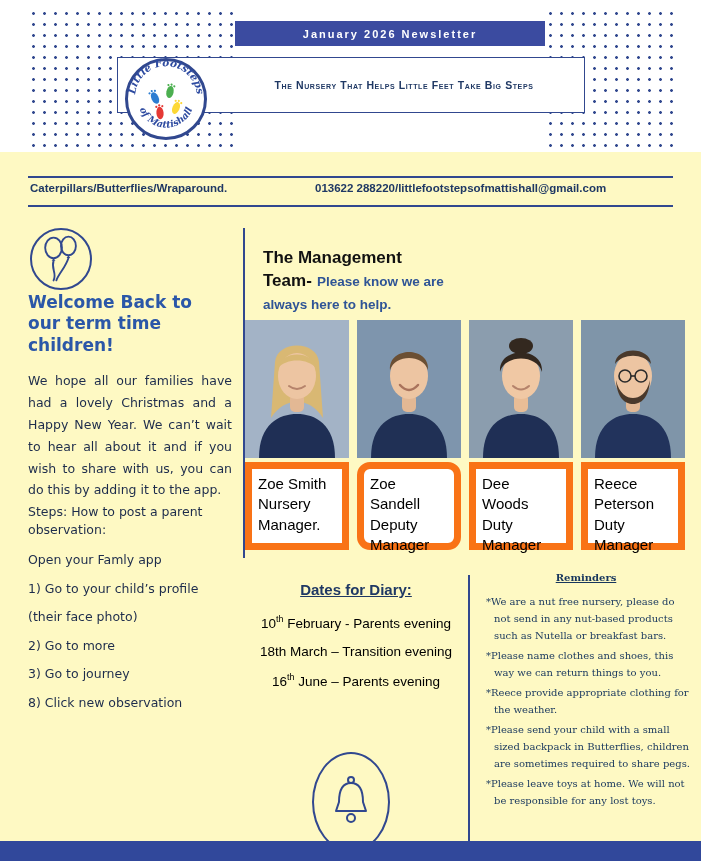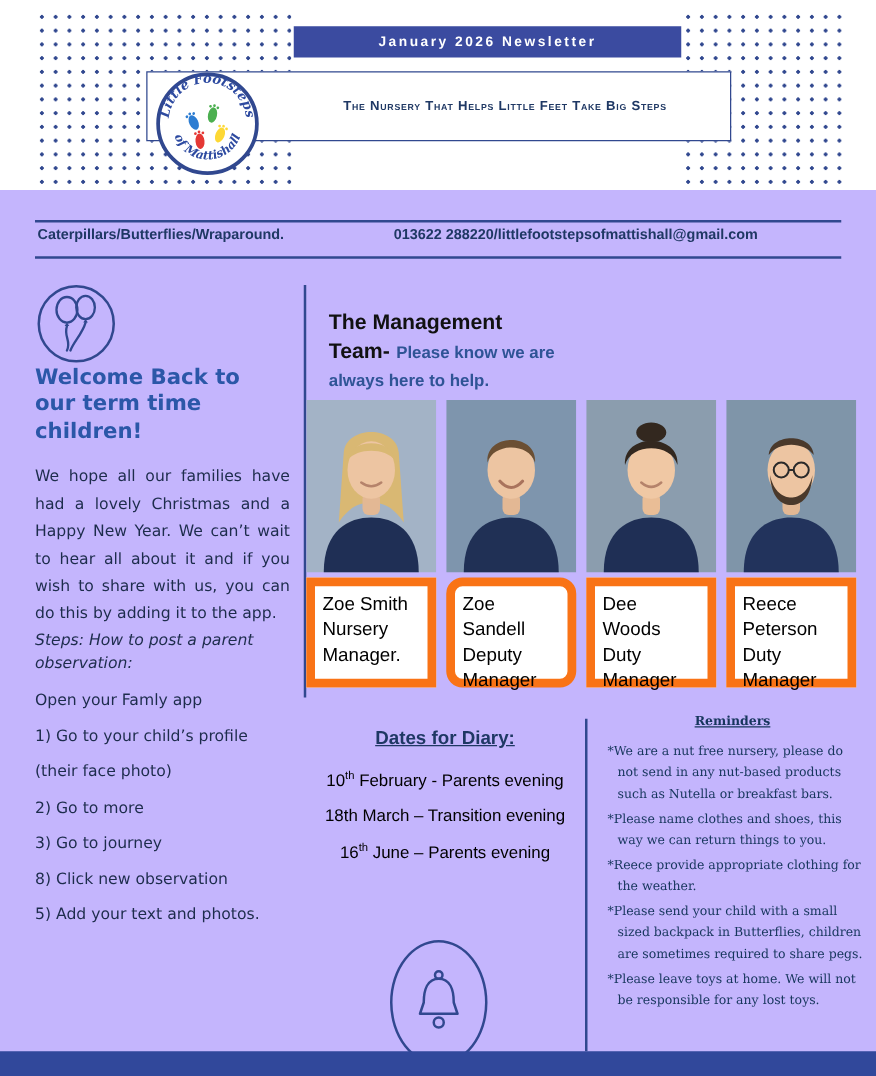--- a/index.html
+++ b/index.html
@@ -1,19 +1,19 @@
 <!DOCTYPE html>
 <html><head>
 <meta charset="utf-8">
 <style>
   * { margin:0; padding:0; box-sizing:border-box; }
   html,body { background:#e8eef4; }
   .page {
     position:relative; width:701px; height:861px; margin:0 auto;
-    background:#c4b5fd; overflow:hidden;
+    background:#fef9c3; overflow:hidden;
     font-family:"DejaVu Sans", sans-serif; color:#1f3864;
   }
   
   .top-strip { position:absolute; left:0; top:0; width:701px; height:152px; background:#ffffff; }
   .dots {
     position:absolute; top:8px; height:140px;
     background-image: radial-gradient(circle, #31488f 1.3px, transparent 1.5px);
     background-size: 11px 11px;
   }
   .dots-left  { left:28px;  width:205px; }
@@ -55,21 +55,21 @@
   .welcome-h {
     position:absolute; left:28px; top:292px; width:190px;
     color:#2b57a8; font:bold 17px/1.25 "DejaVu Sans", sans-serif;
   }
   .welcome-body {
     position:absolute; left:28px; top:370px; width:204px;
     font-size:12.5px; line-height:1.75; color:#1d2c4c; text-align:justify;
   }
   .steps { position:absolute; left:28px; top:503px; width:208px; color:#1d2c4c; }
   .steps p { font-size:12.5px; line-height:1.4; margin:0 0 11px 0; }
-  .steps .steps-intro { margin-bottom:13px;font-style:italic; }
+  .steps .steps-intro { margin-bottom:13px; }
   .vline-1 { position:absolute; left:243px; top:228px; width:2px; height:330px; background:#31488f; }
   
   .mgmt { position:absolute; left:263px; top:246px; width:218px; line-height:1.45; }
   .mgmt-black { color:#111111; font:bold 17px "Liberation Sans", sans-serif; }
   .mgmt-blue  { color:#2f5496; font:bold 13.5px "Liberation Sans", sans-serif; }
   .photo { position:absolute; top:320px; width:104px; height:138px; }
   .photo svg { display:block; width:104px; height:138px; }
   .p1 { left:245px; } .p2 { left:357px;border-radius:13px; } .p3 { left:469px; } .p4 { left:581px; }
   .name-box {
     position:absolute; top:462px; width:104px; height:88px;
@@ -183,21 +183,20 @@
   <p class="welcome-body">We hope all our families have had a lovely Christmas and a Happy New Year. We can’t wait to hear all about it and if you wish to share with us, you can do this by adding it to the app.</p>
 
   <div class="steps">
     <p class="steps-intro">Steps: How to post a parent observation:</p>
     <p>Open your Famly app</p>
     <p>1) Go to your child’s profile</p>
     <p>(their face photo)</p>
     <p>2) Go to more</p>
     <p>3) Go to journey</p>
     <p>8) Click new observation</p>
-    <p>5) Add your text and photos.</p>
   </div>
 
   <div class="vline-1"></div>
 
   <div class="mgmt">
     <span class="mgmt-black">The Management</span><br>
     <span class="mgmt-black">Team-</span>
     <span class="mgmt-blue">Please know we are always here to help.</span>
   </div>
 

